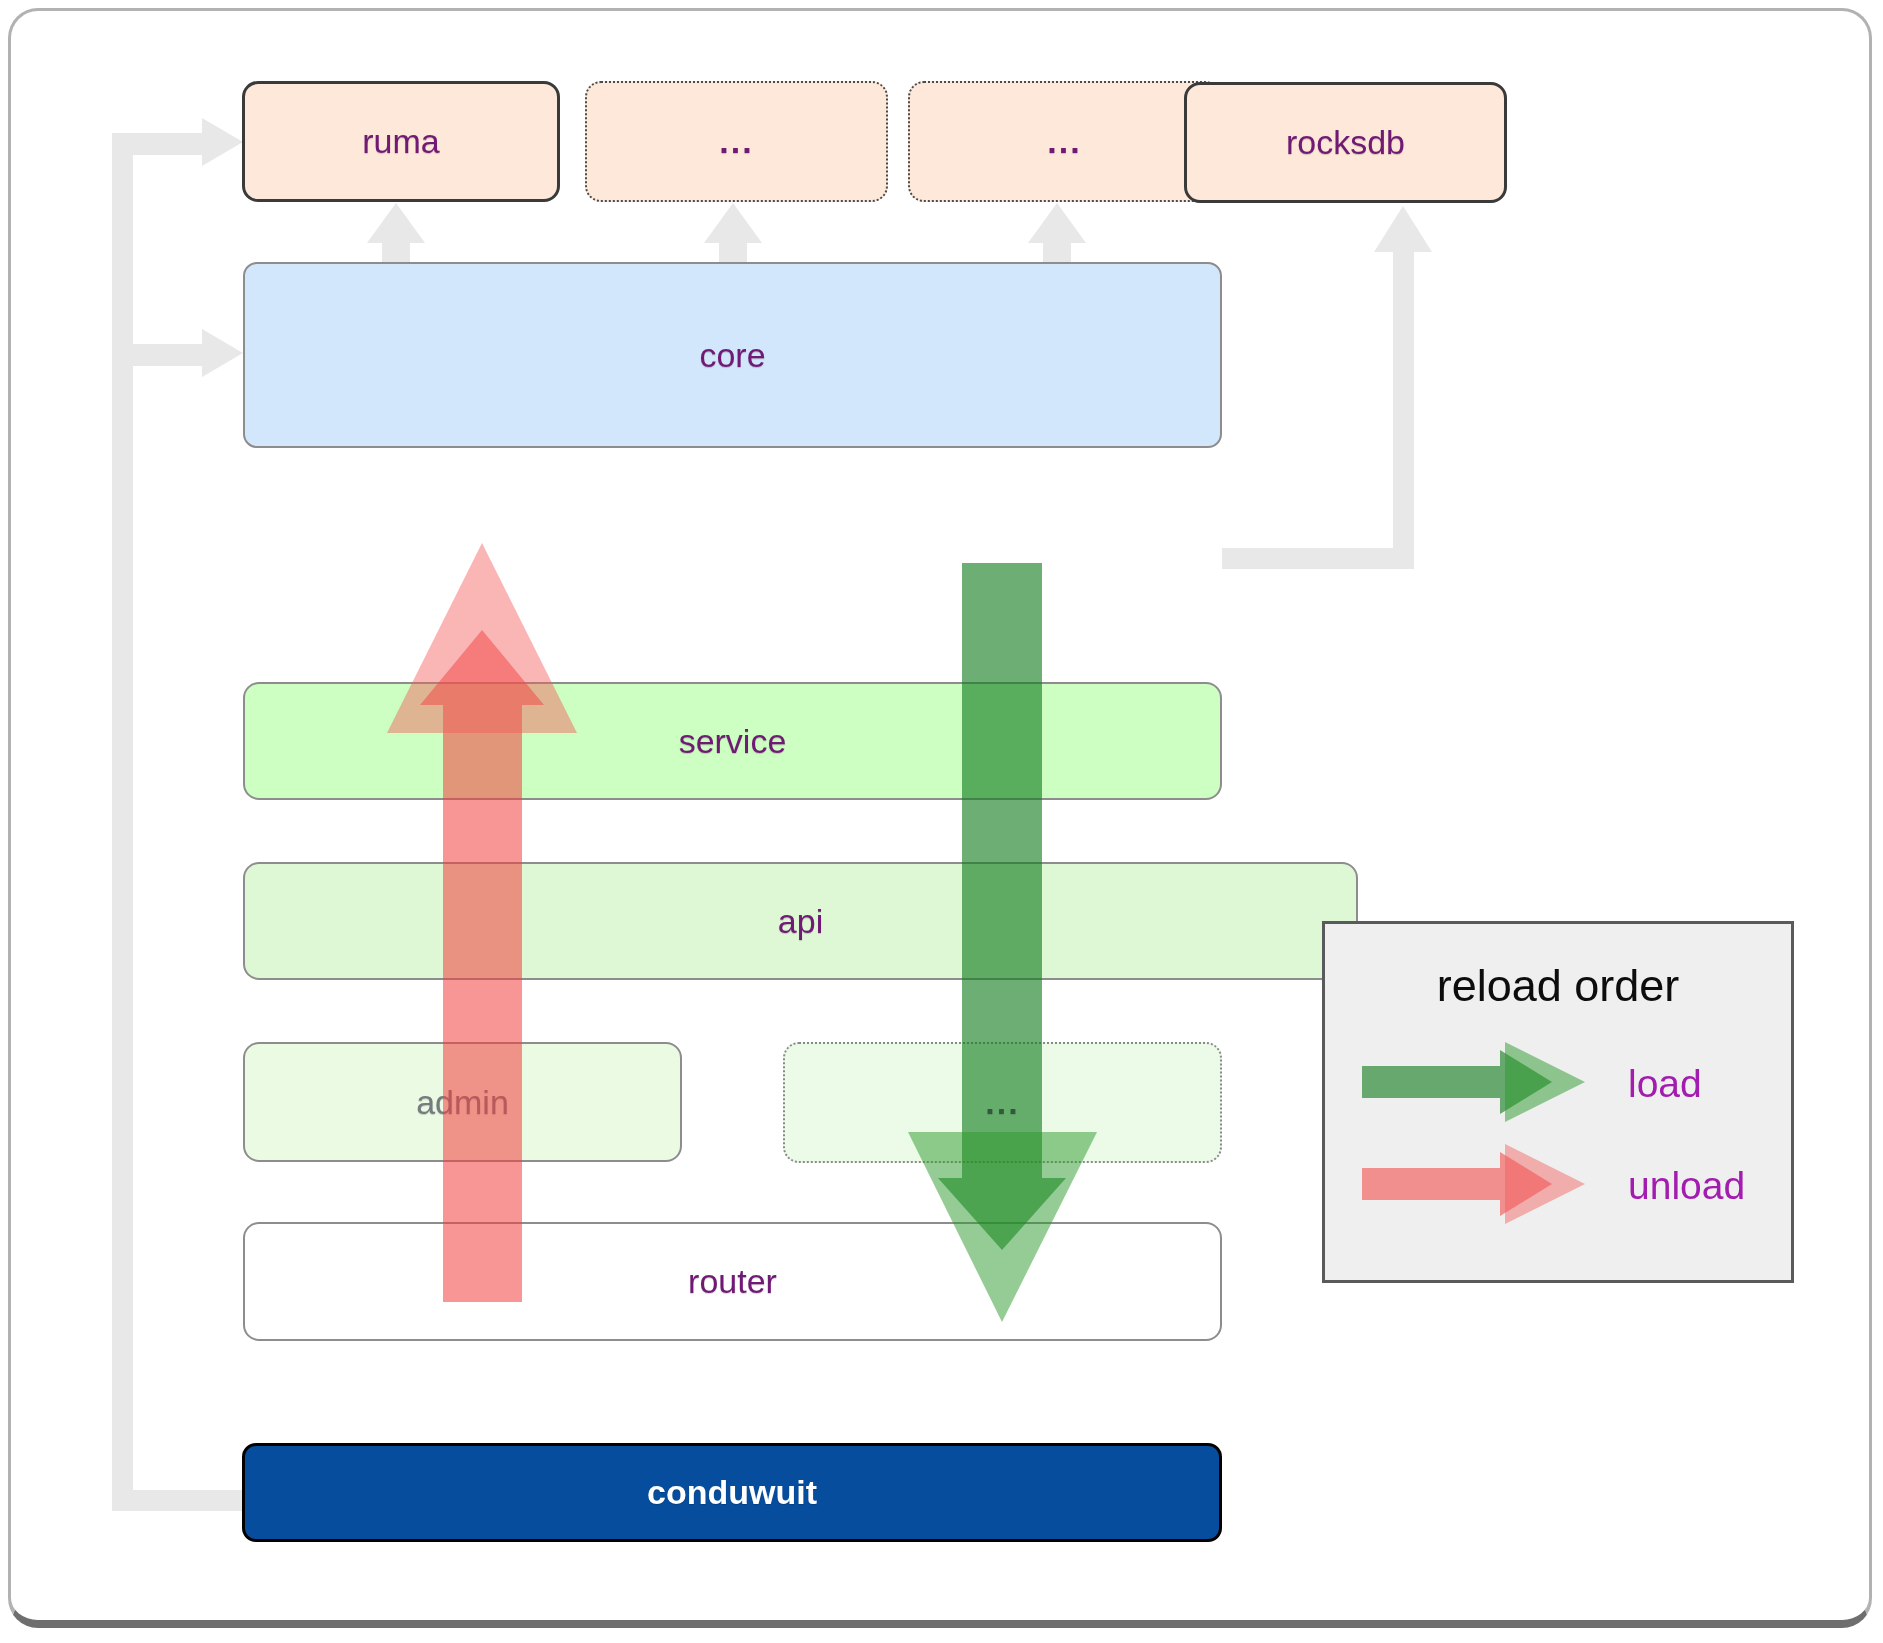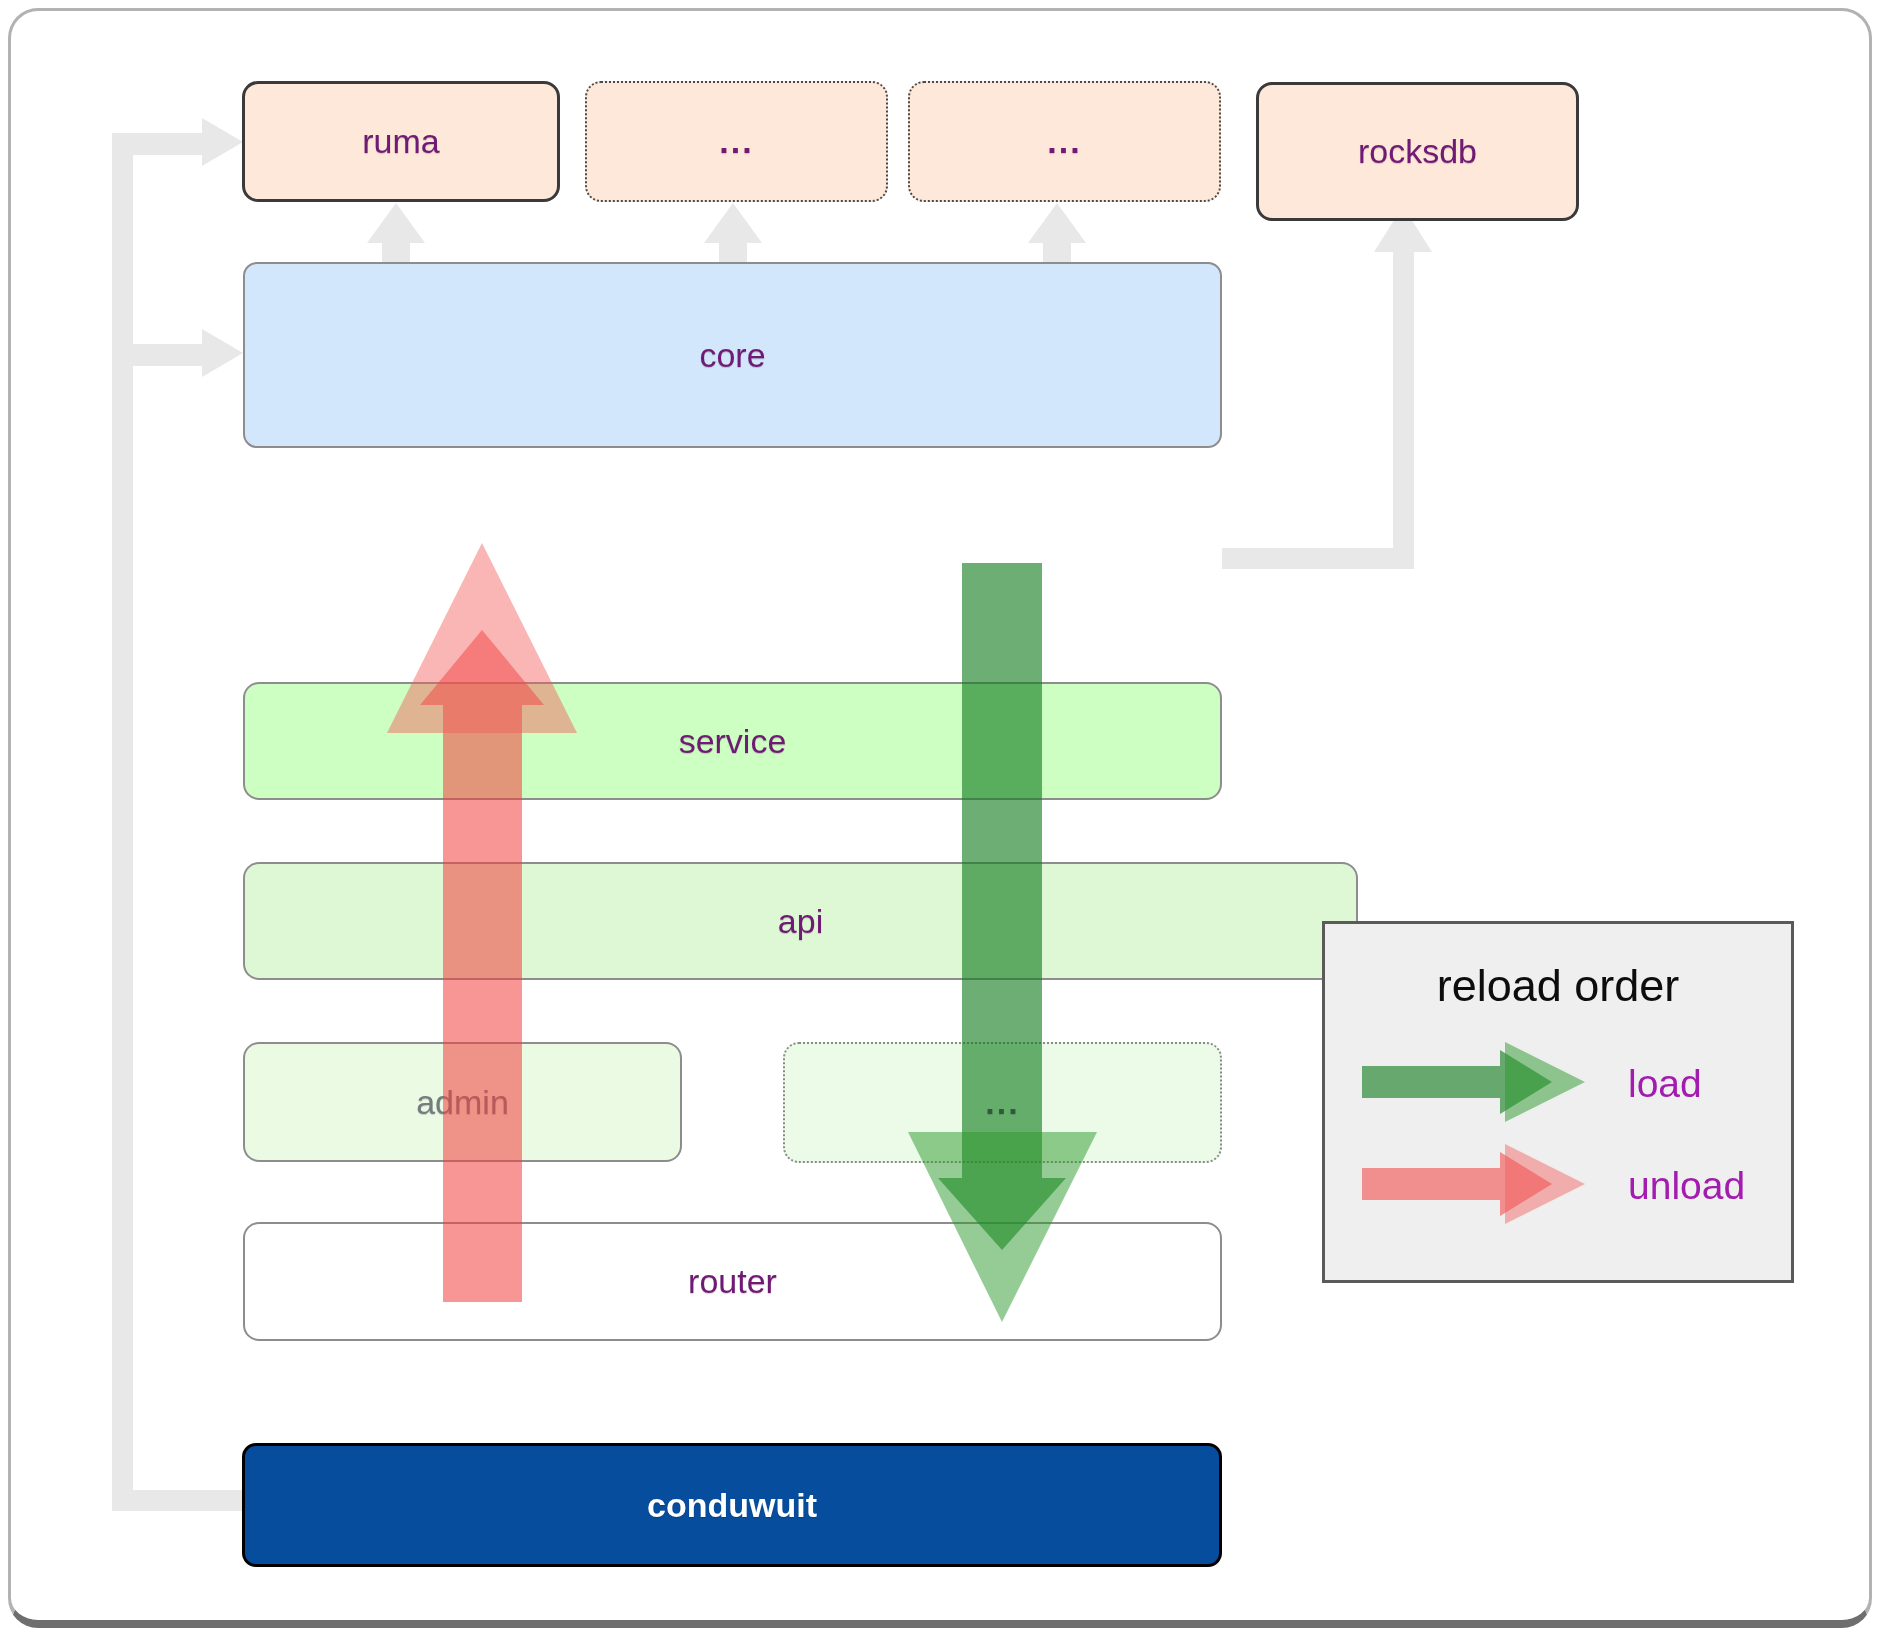--- a/index.html
+++ b/index.html
@@ -11,29 +11,29 @@
         font-size:34px;color:#701a75;text-shadow:0 1px 1px rgba(0,0,0,0.18);}
   .r16{border-radius:16px}.r18{border-radius:14px}
   .solid-dark{border:3px solid #3a3a3a}
   .solid-gray{border:2px solid #8d8d8d}
   .dotted-dark{border:2px dotted #4a4a4a}
   .dotted-gray{border:2px dotted #8a8a8a}
   .peach{background:var(--peach)}
   #node-ruma   {left:242px;top:81px;width:318px;height:121px;}
   #node-extra1 {left:585px;top:81px;width:303px;height:121px;}
   #node-extra2 {left:908px;top:81px;width:313px;height:121px;}
-  #node-rocksdb{left:1256px;top:82px;width:323px;height:139px;}
+  #node-rocksdb{left:1184px;top:82px;width:323px;height:121px;}
   #node-core    {left:243px;top:262px;width:979px;height:186px;background:var(--core-blue);}
   #node-database{left:243px;top:502px;width:979px;height:119px;background:var(--database-green);}
   #node-service {left:243px;top:682px;width:979px;height:118px;background:var(--service-green);}
   #node-api     {left:243px;top:862px;width:1115px;height:118px;background:var(--api-green);}
   #node-admin   {left:243px;top:1042px;width:439px;height:120px;background:var(--admin-green);color:#767b80;}
   #node-extra3  {left:783px;top:1042px;width:439px;height:121px;background:var(--faint-green);}
   #node-router  {left:243px;top:1222px;width:979px;height:119px;background:var(--router-white);}
-  #node-conduwuit{left:242px;top:1443px;width:980px;height:124px;background:var(--conduwuit-blue);
+  #node-conduwuit{left:242px;top:1443px;width:980px;height:99px;background:var(--conduwuit-blue);
                   border:3px solid #000;color:#ffffff;font-weight:bold;}
   .dots{font-weight:bold;letter-spacing:2px;}
   .legend{position:absolute;left:1322px;top:921px;width:472px;height:362px;box-sizing:border-box;
           background:var(--legend-bg);border:3px solid #5a5a5a;}
   .legend-title{position:absolute;left:0;top:36px;width:100%;text-align:center;font-size:45px;color:#0d0d0d;}
   .legend-label{position:absolute;left:303px;font-size:39px;color:#a21caf;}
   .legend-label.load{top:138px;}
   .legend-label.unload{top:240px;}
   .connector{fill:var(--connector-gray);}
   .thin-green{fill:rgba(17,124,31,0.62);}

